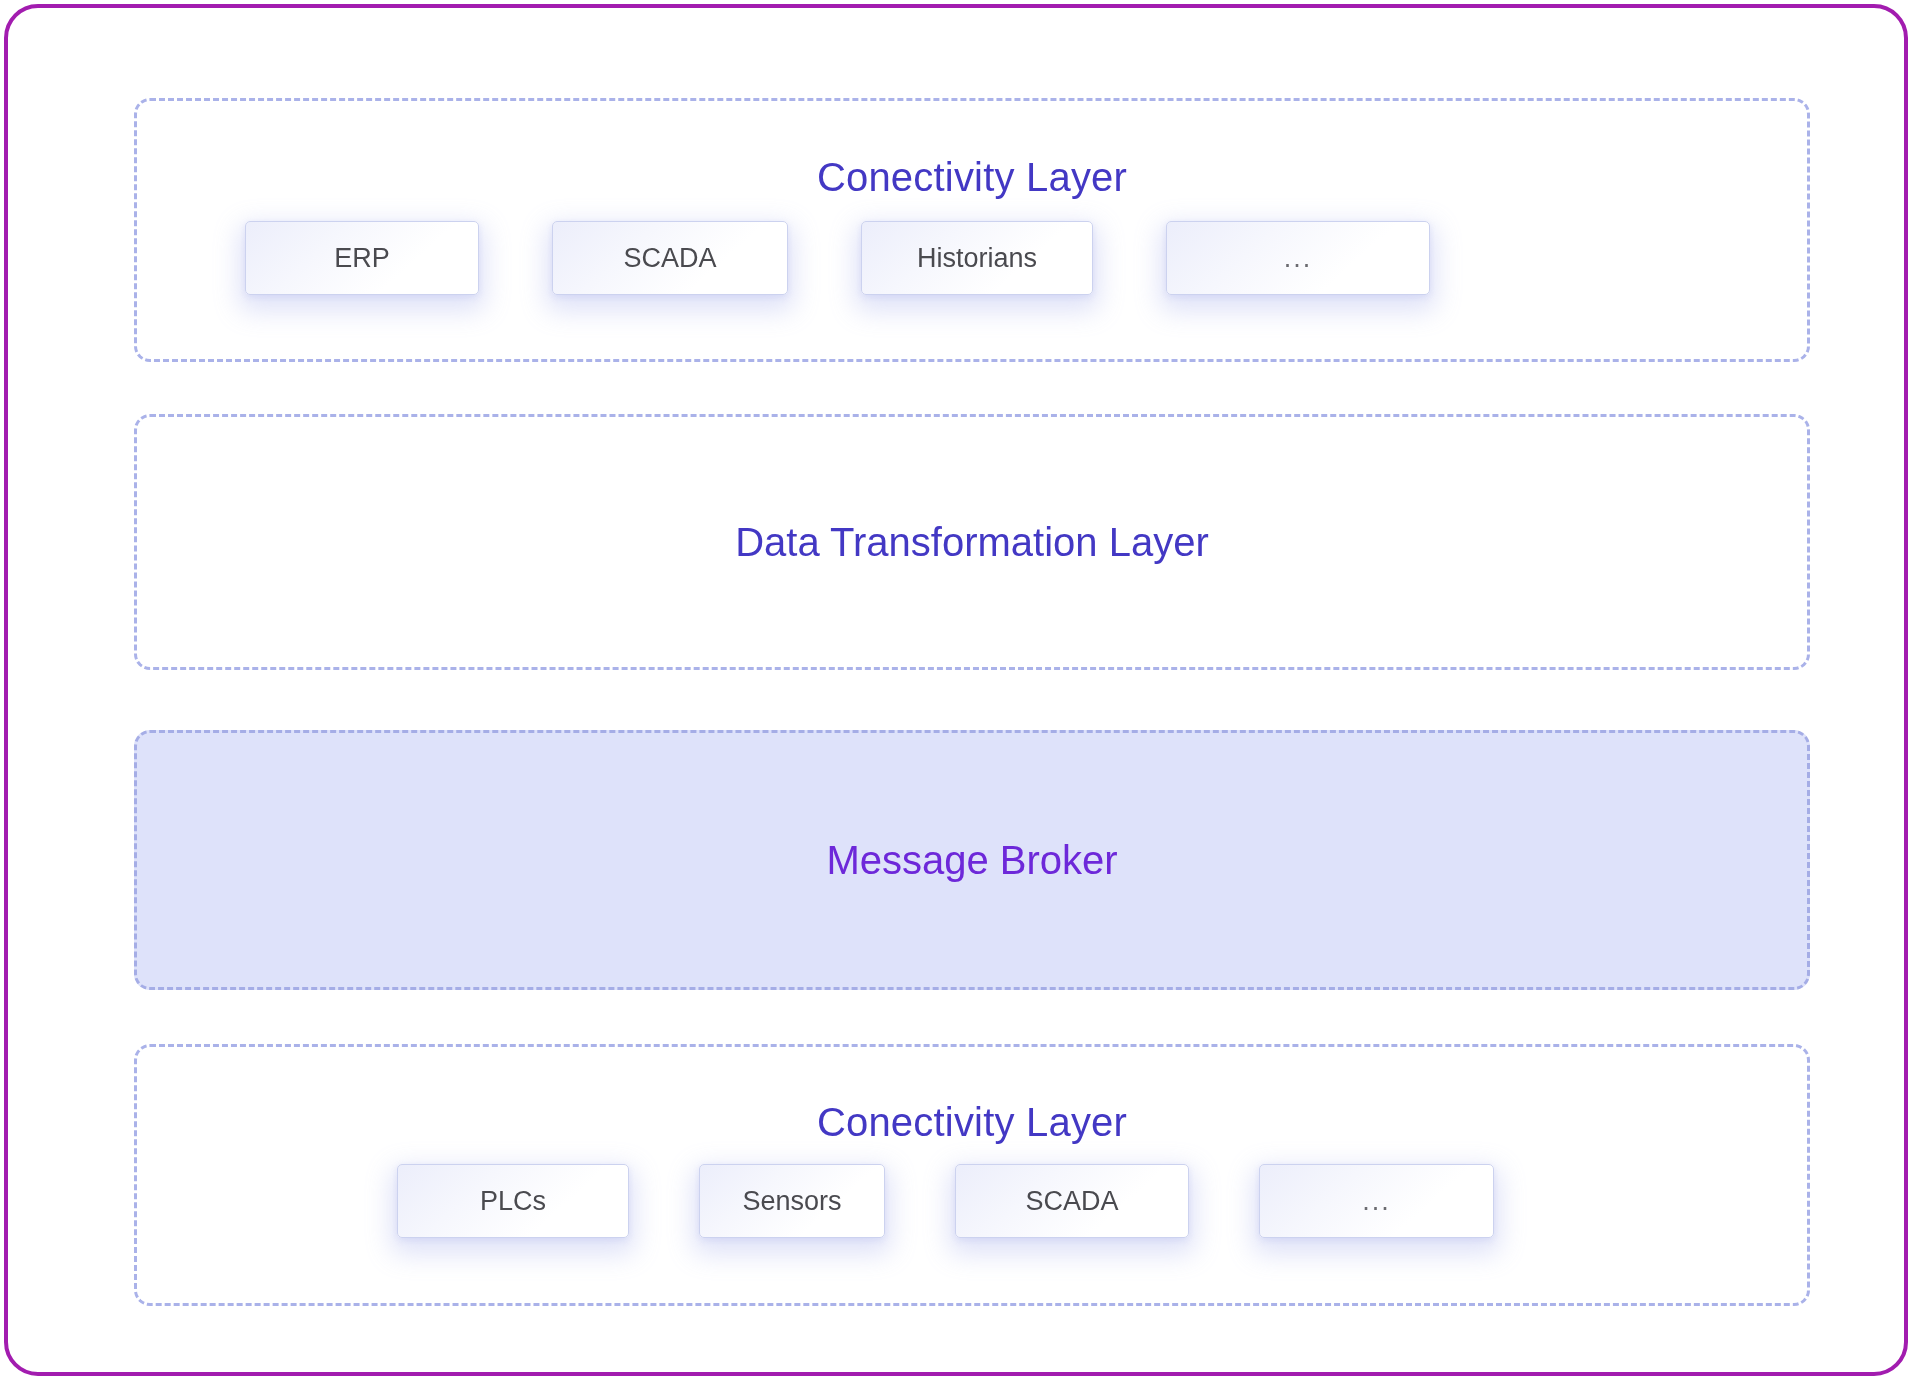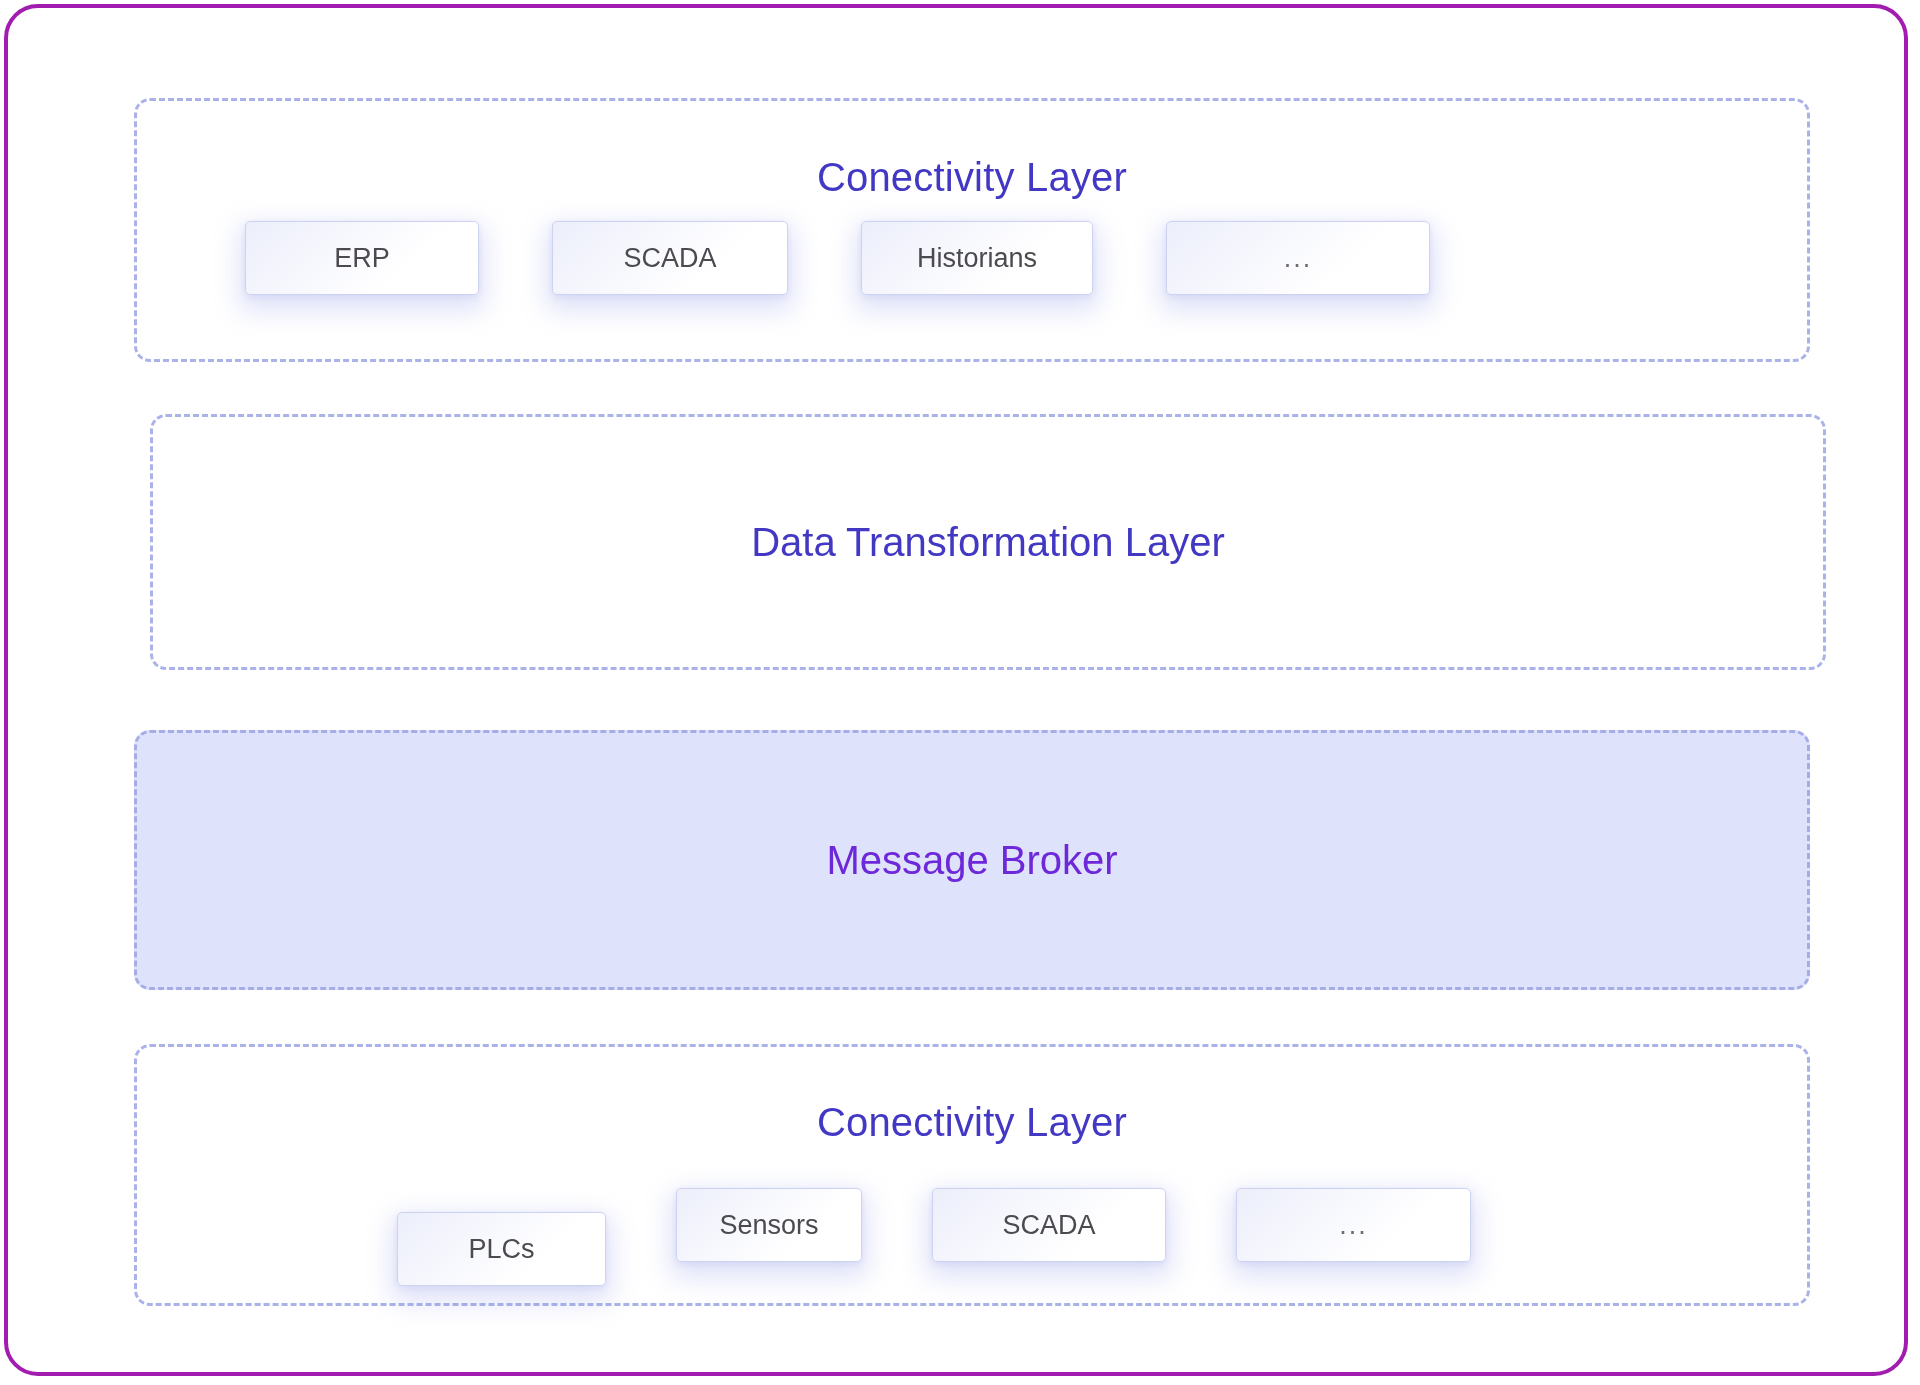--- a/index.html
+++ b/index.html
@@ -40,21 +40,21 @@
     border-color: #a5ade6;
   }
 
   #layer-connectivity-top {
     left: 126px;
     top: 90px;
     width: 1676px;
     height: 264px;
   }
   #layer-data-transformation {
-    left: 142px;
+    left: 126px;
     top: 406px;
     width: 1676px;
     height: 256px;
   }
   #layer-message-broker {
     left: 126px;
     top: 722px;
     width: 1676px;
     height: 260px;
   }
@@ -139,21 +139,21 @@
   }
   .node-box .node-label { pointer-events: none; }
 
   
   #node-row-top  .node-box:nth-child(1) { width: 234px; }
   #node-row-top  .node-box:nth-child(2) { width: 236px; }
   #node-row-top  .node-box:nth-child(3) { width: 232px; }
   #node-row-top  .node-box:nth-child(4) { width: 264px; }
   #node-row-top  .node-box:nth-child(5) { width: 234px; }
 
-  #node-row-bottom .node-box:nth-child(1) { width: 209px; margin-top: 48px; }
+  #node-row-bottom .node-box:nth-child(1) { width: 232px; }
   #node-row-bottom .node-box:nth-child(2) { width: 186px; }
   #node-row-bottom .node-box:nth-child(3) { width: 234px; }
   #node-row-bottom .node-box:nth-child(4) { width: 235px; }
 
   .node-box.ellipsis .node-label {
     font-size: 27px;
     letter-spacing: 2px;
     color: #6b6b70;
   }
 </style>

